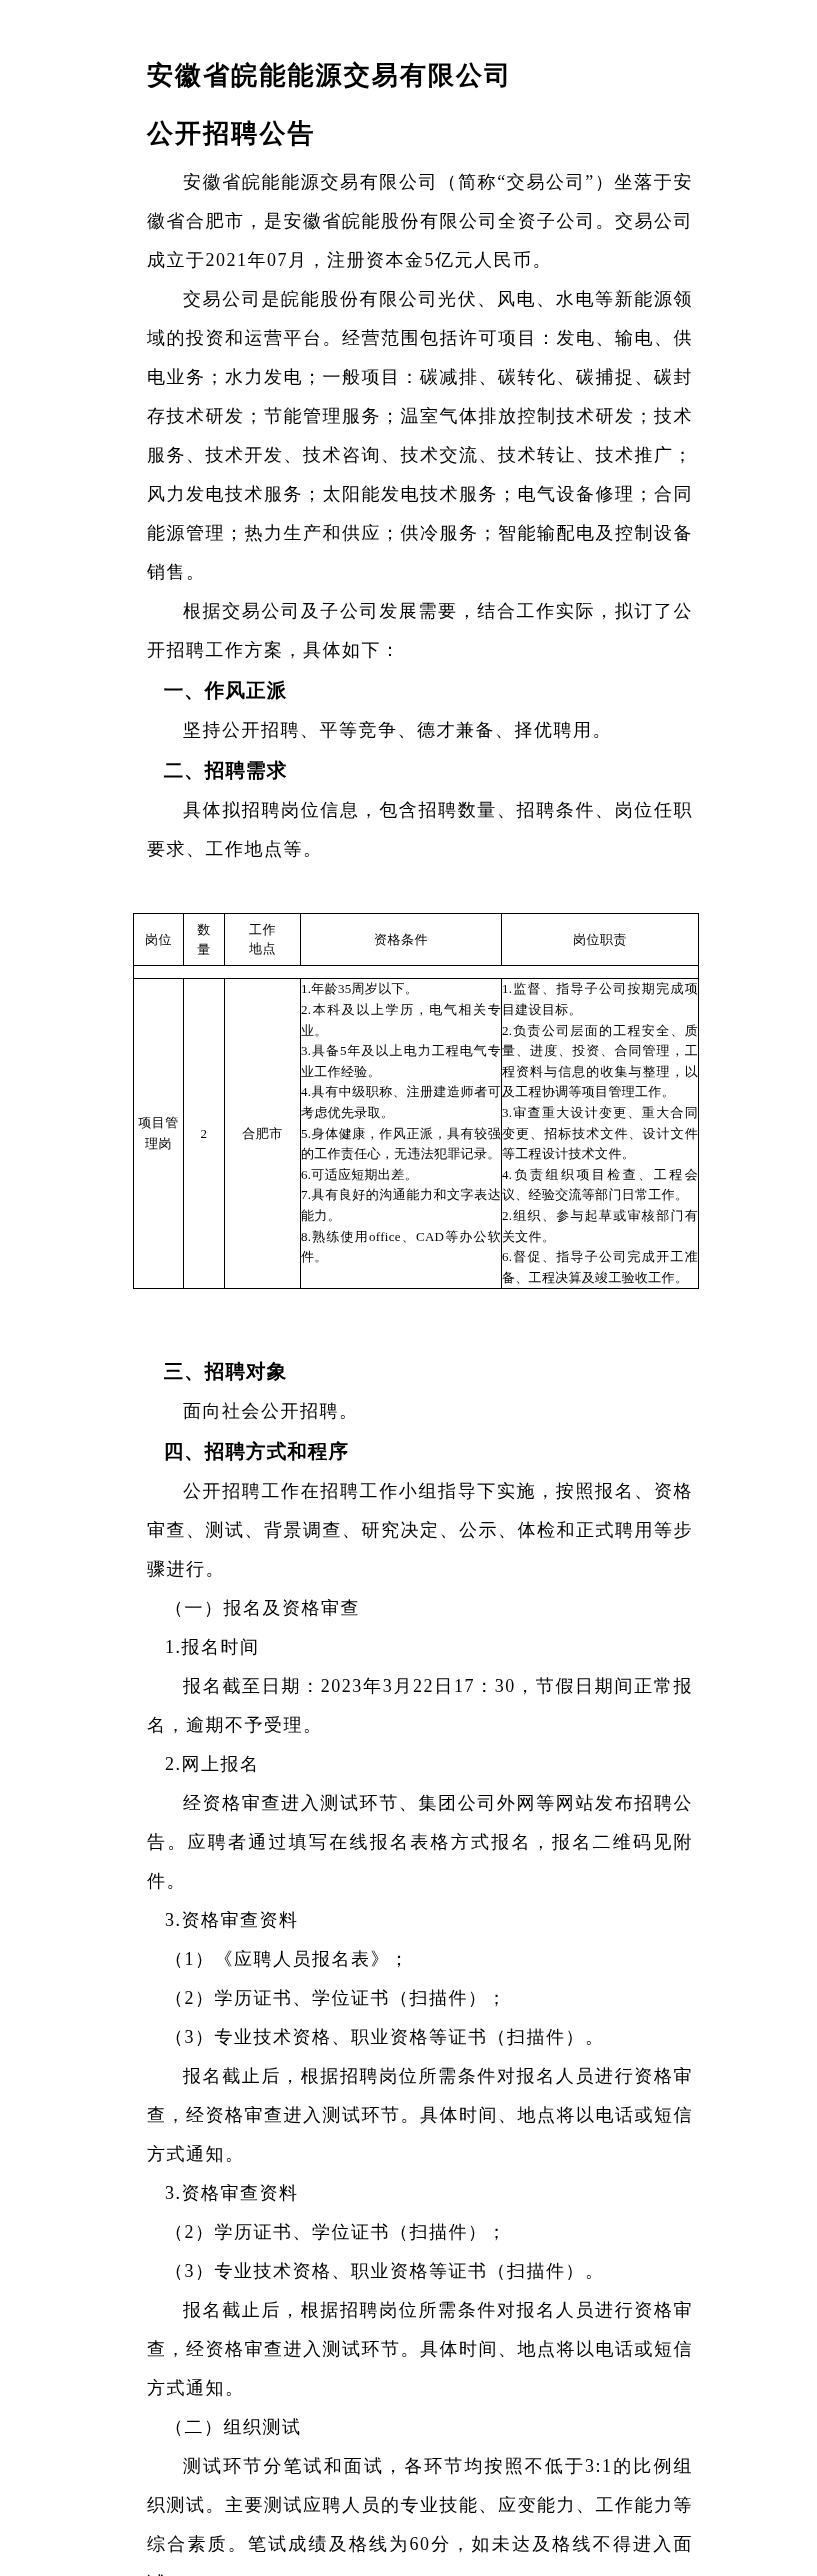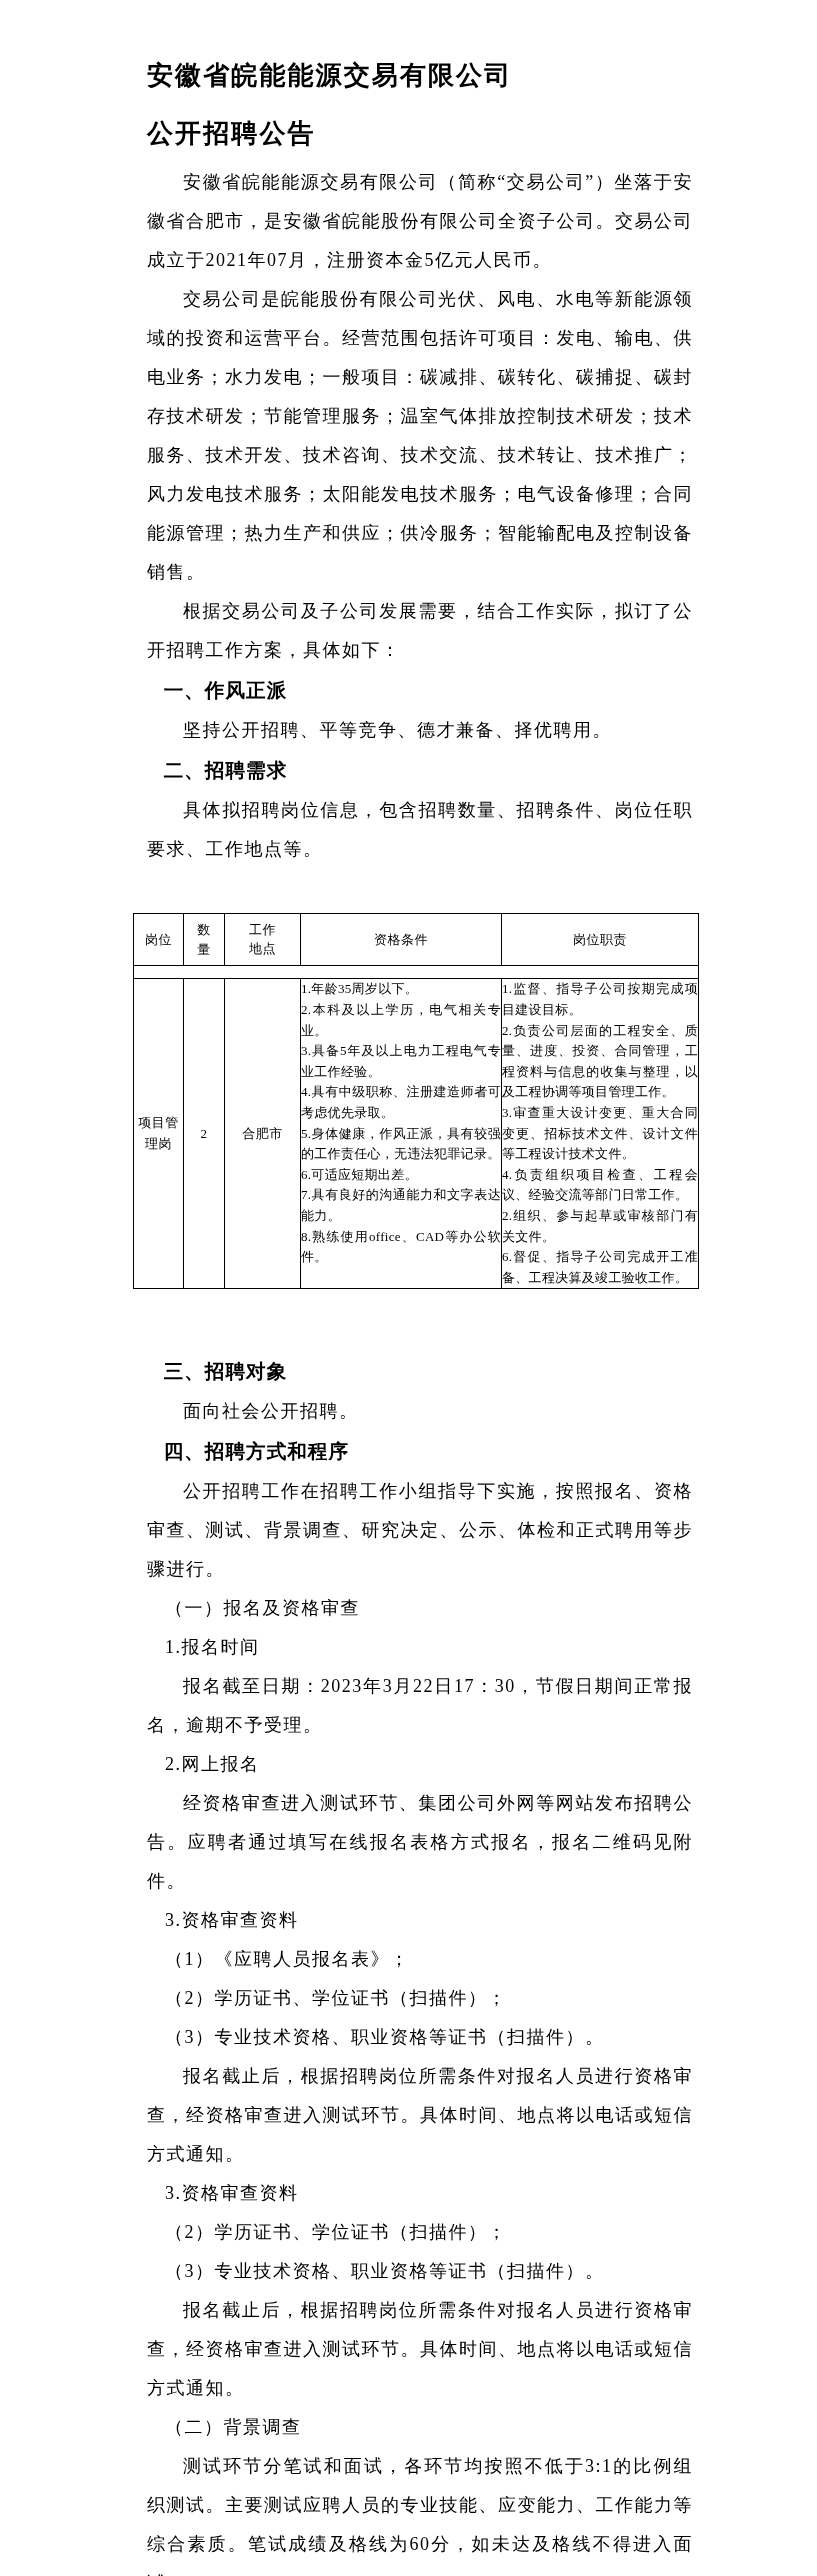--- a/index.html
+++ b/index.html
@@ -125,18 +125,18 @@
     <p class="sub">3.资格审查资料</p>
     <p class="sub">（1）《应聘人员报名表》；</p>
     <p class="sub">（2）学历证书、学位证书（扫描件）；</p>
     <p class="sub">（3）专业技术资格、职业资格等证书（扫描件）。</p>
     <p class="para">报名截止后，根据招聘岗位所需条件对报名人员进行资格审查，经资格审查进入测试环节。具体时间、地点将以电话或短信方式通知。</p>
     <p class="sub">3.资格审查资料</p>
     <p class="sub">（2）学历证书、学位证书（扫描件）；</p>
     <p class="sub">（3）专业技术资格、职业资格等证书（扫描件）。</p>
     <p class="para">报名截止后，根据招聘岗位所需条件对报名人员进行资格审查，经资格审查进入测试环节。具体时间、地点将以电话或短信方式通知。</p>
 
-    <p class="sub">（二）背景调查</p>
+    <p class="sub">（二）组织测试</p>
     <p class="para">测试环节分笔试和面试，各环节均按照不低于3:1的比例组织测试。主要测试应聘人员的专业技能、应变能力、工作能力等综合素质。笔试成绩及格线为60分，如未达及格线不得进入面试。</p>
 
   </div>
 </div>
 
 
 </body></html>

